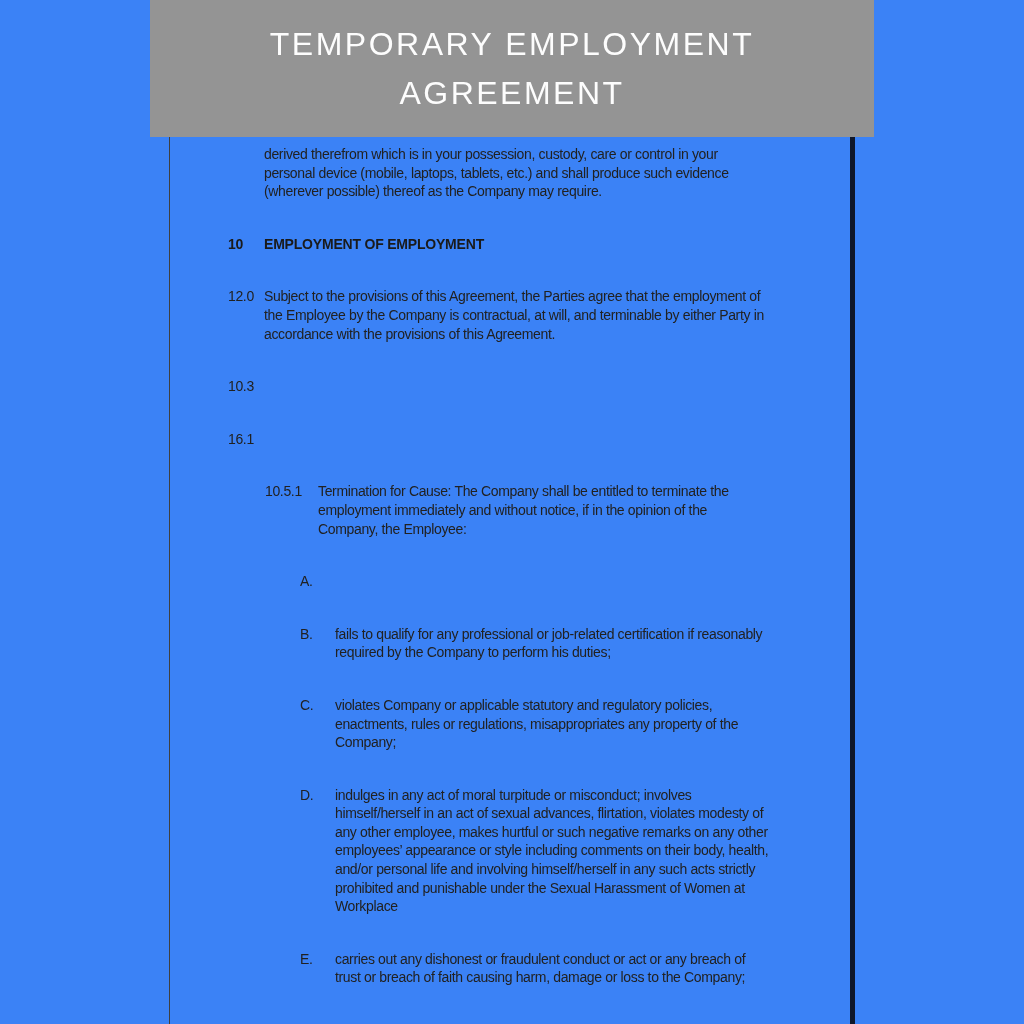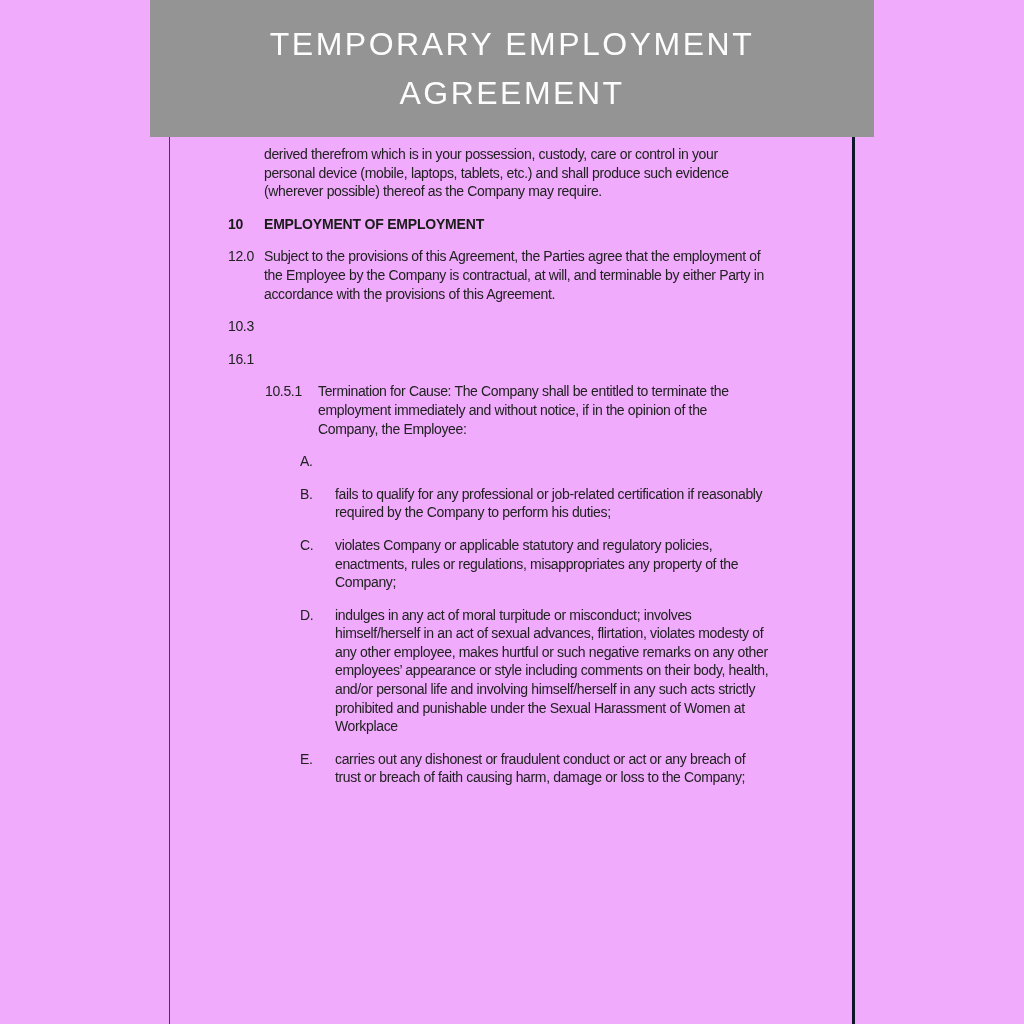--- a/index.html
+++ b/index.html
@@ -1,20 +1,20 @@
 <!DOCTYPE html>
 <html><head>
 <meta charset="utf-8">
 <style>
   html, body { margin: 0; padding: 0; background: #ffffff; }
   .canvas {
     position: relative;
     width: 1024px;
     height: 1024px;
-    background: #f0abfc;
+    background: #3b82f6;
     overflow: hidden;
     font-family: "Liberation Sans", sans-serif;
   }
   .banner {
     position: absolute;
     left: 150px;
     top: 0;
     width: 724px;
     height: 137px;
     background: #949494;
@@ -31,31 +31,31 @@
     text-align: center;
   }
   .page {
     position: absolute;
     left: 169px;
     top: 137px;
     width: 686px;
     height: 887px;
     box-sizing: border-box;
     border-left: 1px solid #3f3f3f;
-    border-right: 3px solid #0f172a;
+    border-right: 5px solid #0f172a;
     padding: 8px 44px 0 58px;
     overflow: hidden;
     color: #212121;
     font-size: 14px;
     line-height: 18.6px;
     letter-spacing: -0.35px;
   }
   .para {
     display: flex;
-    margin-top: 14px;
+    margin-top: 34px;
   }
   .para:first-child { margin-top: 0; }
   .num {
     flex: 0 0 auto;
     width: 36px;
     white-space: nowrap;
   }
   .txt { white-space: nowrap; }
   .heading .num, .heading .txt {
     font-weight: bold;

